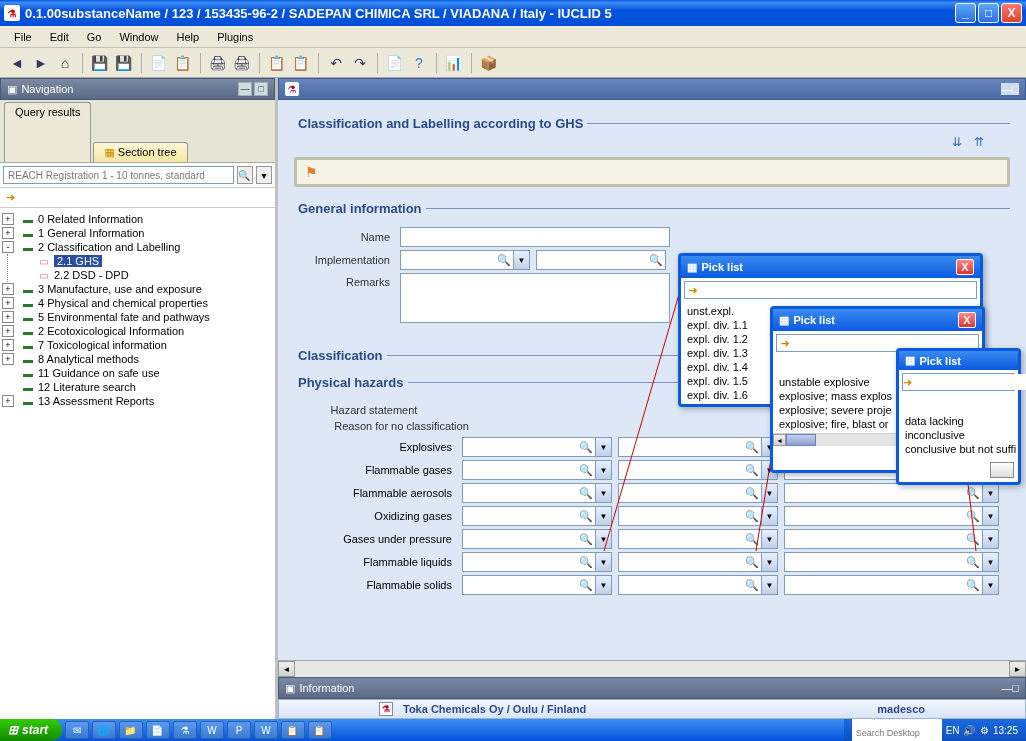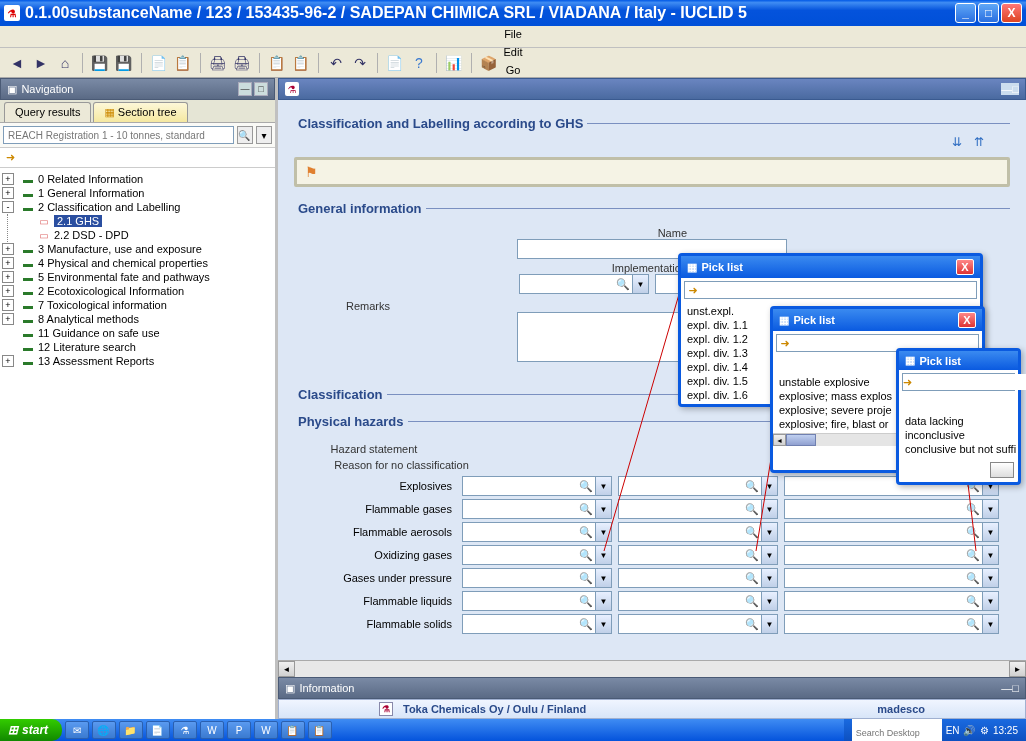--- a/index.html
+++ b/index.html
@@ -1,42 +1,42 @@
 <!DOCTYPE html>
 <html><head>
 <meta charset="utf-8">
 <style>
 * { box-sizing: border-box; margin: 0; padding: 0; }
 body { font-family: Tahoma, Arial, sans-serif; font-size: 11px; background: #ece9d8; overflow: hidden; width: 1026px; height: 741px; position: relative; }
 
 .titlebar { height: 26px; background: linear-gradient(to bottom, #0058e6 0%, #3f8cf3 10%, #0453dc 40%, #0050d8 100%); display: flex; align-items: center; padding: 0 4px; color: white; font-weight: bold; }
 .titlebar .icon { width: 16px; height: 16px; background: #fff; border-radius: 2px; margin-right: 5px; display:flex; align-items:center; justify-content:center; font-size:10px; color:#d00;}
-.titlebar .title { flex: 1; font-size: 16px; }
+.titlebar .title { flex: 1; font-size: 13px; }
 .titlebar .winbtns { display: flex; gap: 2px; }
 .titlebar .winbtn { width: 21px; height: 20px; border: 1px solid #fff; border-radius: 3px; display: flex; align-items: center; justify-content: center; font-weight: bold; font-size: 12px; cursor: pointer; }
 .winbtn.min, .winbtn.max { background: linear-gradient(#5fa7f7,#2a6fe0); }
 .winbtn.close { background: linear-gradient(#f77,#d42); }
 
-.menubar { height: 22px; background: #ece9d8; border-bottom: 1px solid #c0c0c0; display: flex; align-items: center; padding: 0 19px; gap: 2px; flex-direction: column; }
+.menubar { height: 22px; background: #ece9d8; border-bottom: 1px solid #c0c0c0; display: flex; align-items: center; padding: 0 6px; gap: 2px; }
 .menubar .menuitem { padding: 2px 8px; cursor: pointer; }
 
 .toolbar { height: 30px; background: #ece9d8; border-bottom: 1px solid #aaa; display: flex; align-items: center; padding: 0 6px; gap: 2px; }
 .toolbar .sep { width: 1px; height: 20px; background: #b0b0b0; margin: 0 4px; }
 .toolbar .tbtn { width: 22px; height: 22px; display: flex; align-items: center; justify-content: center; cursor: pointer; border: 1px solid transparent; font-size: 14px; color: #336; }
 
 .main { display: flex; height: calc(741px - 26px - 22px - 30px - 22px); }
 
 .nav { width: 278px; border-right: 3px solid #c0c0c0; display: flex; flex-direction: column; background: #fff; }
 .nav-header { height: 22px; background: linear-gradient(#7a8aa5,#5a6a85); color: white; display: flex; align-items: center; padding: 0 6px; font-size: 11px; border: 1px solid #4a5a75; }
 .nav-header .spacer { flex: 1; }
 .nav-header .panelbtn { width: 14px; height: 14px; border: 1px solid #aab; background: #cdd; margin-left: 2px; font-size: 9px; display: flex; align-items: center; justify-content: center; cursor:pointer; color:#333; }
 
 .tabs { display: flex; background: #e5e5d5; border-bottom: 1px solid #aaa; padding: 2px 4px 0 4px; }
 .tab { padding: 3px 10px; border: 1px solid #999; border-bottom: none; background: #ece9d8; cursor: pointer; margin-right: 2px; border-radius: 3px 3px 0 0; font-size: 11px; }
-.tab.active { background: linear-gradient(#fdf7d8,#f5e8a0); }
+.tab.active { background: linear-gradient(#fdf7d8,#f5e8a0); margin-top: 40px; }
 
 .filterbar { padding: 3px; border-bottom: 1px solid #ccc; background: #fafaf6; display:flex; gap:3px;}
 .filterbar input { flex:1; border: 1px solid #7f9db9; padding: 2px 4px; font-size: 10px; color: #777; }
 .filterbar .searchbtn { width:16px; height:18px; border:1px solid #999; background:#eee; display:flex; align-items:center; justify-content:center; font-size:10px; cursor:pointer;}
 .iconbar { padding: 3px 6px; border-bottom: 1px solid #ccc; background: #fff; }
 
 .tree { flex: 1; overflow: auto; padding: 4px 2px; background: #fff; }
 .tree-item { display: flex; align-items: center; padding: 1px 0; cursor: pointer; white-space: nowrap; }
 .tree-item .expander { width: 12px; height: 12px; border: 1px solid #888; display: flex; align-items: center; justify-content: center; font-size: 9px; margin-right: 3px; background: #fff; }
 .tree-item .expander.none { border: none; }
@@ -55,21 +55,21 @@
 .form-area { flex: 1; overflow: auto; padding: 16px 16px; background: #dde7f5; }
 .fieldset { border: none; border-top: 1px solid #7a90c0; margin-bottom: 12px; }
 .fieldset .inner { padding: 8px 16px 8px 16px; }
 
 .topbar-icons { display:flex; justify-content:flex-end; padding:4px 20px; gap:6px; }
 .topbar-icons .ic { width:16px; height:16px; font-size:12px; cursor:pointer; color:#2a6ac0; }
 
 .flagbar { background:#f5f3e5; border:3px solid #c0bfa8; border-radius:2px; padding:4px 8px; margin:2px 0 14px 0; }
 .flagbar .flag { color:#e08030; font-size:14px; }
 
-.form-row { display: flex; align-items: center; margin: 3px 0; flex-direction: column; }
+.form-row { display: flex; align-items: center; margin: 3px 0; }
 .form-row label { width: 90px; text-align: right; padding-right: 10px; color: #333; }
 .form-row .field { flex: 1; }
 .txtinput { border: 1px solid #7f9db9; height: 20px; padding: 1px 4px; width: 100%; font-size:11px; }
 .combo { display: inline-flex; border: 1px solid #7f9db9; height: 20px; background: #fff; position:relative; }
 .combo input { border: none; flex: 1; padding: 0 4px; font-size:11px; width:100%; }
 .combo .mag { width: 18px; display: flex; align-items: center; justify-content: center; color: #888; font-size:11px; cursor:pointer; }
 .combo .drop { width: 16px; border-left: 1px solid #7f9db9; background: linear-gradient(#e8f0ff,#c0d0e8); display: flex; align-items: center; justify-content: center; font-size: 8px; cursor:pointer; }
 .textarea { border: 1px solid #7f9db9; height: 50px; width: 100%; resize: none; font-size:11px; padding:2px; }
 
 .hazard-table { margin-top: 4px; }

